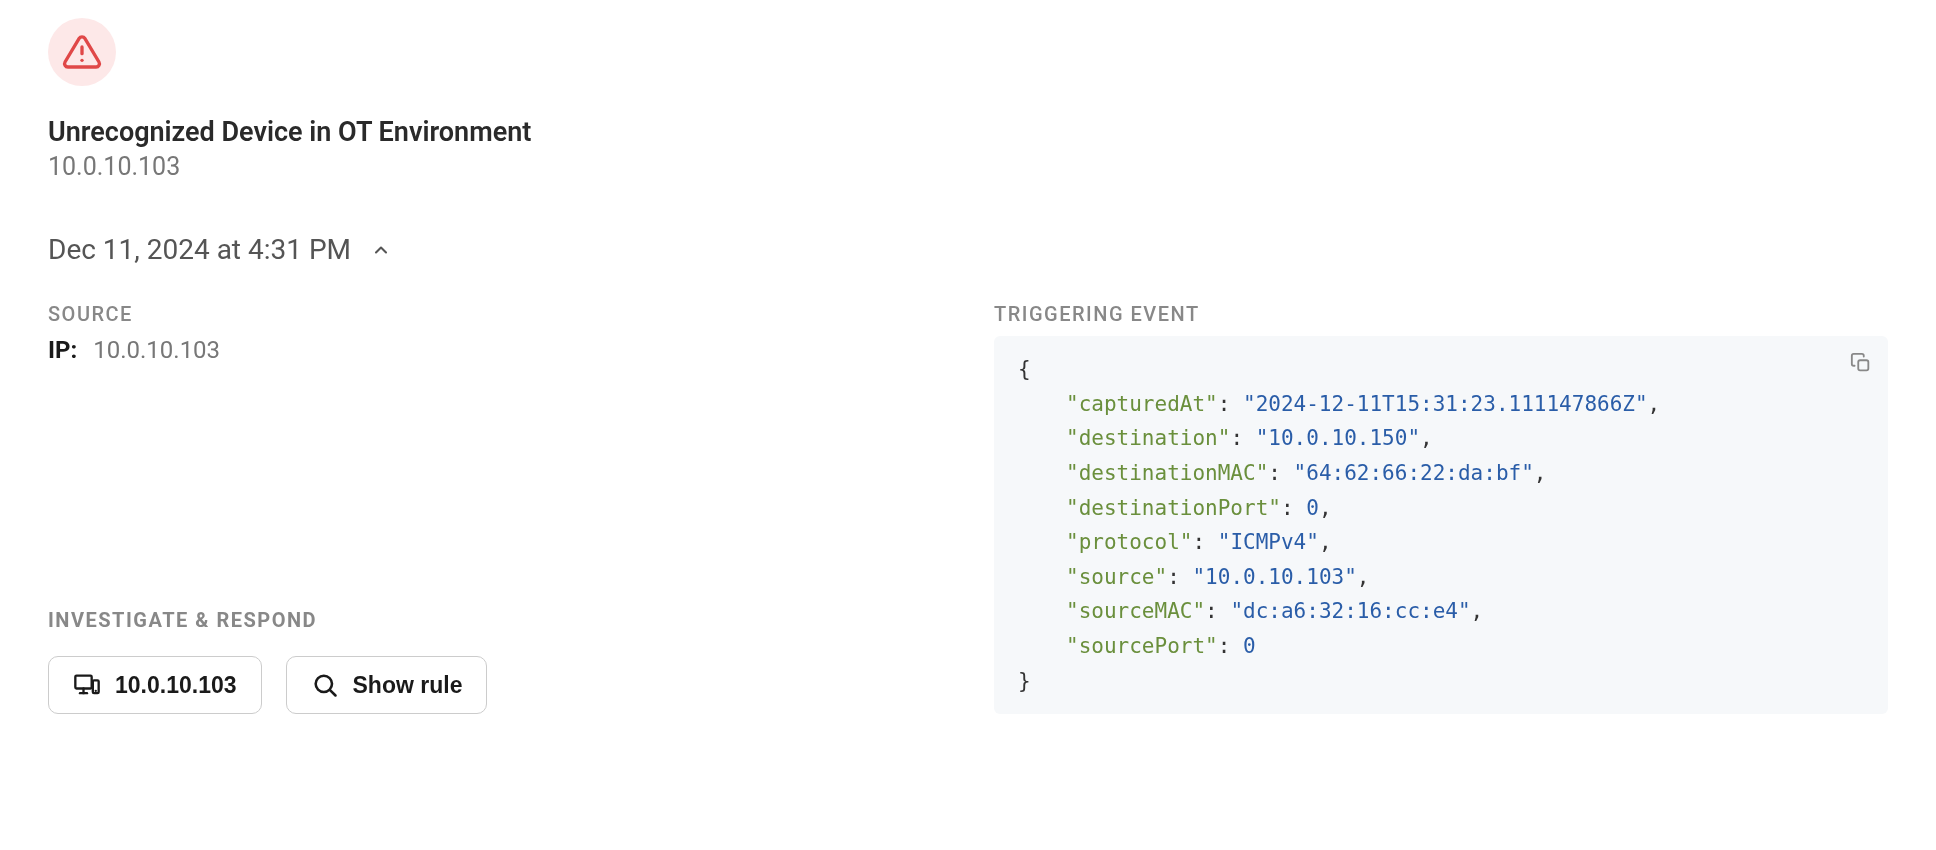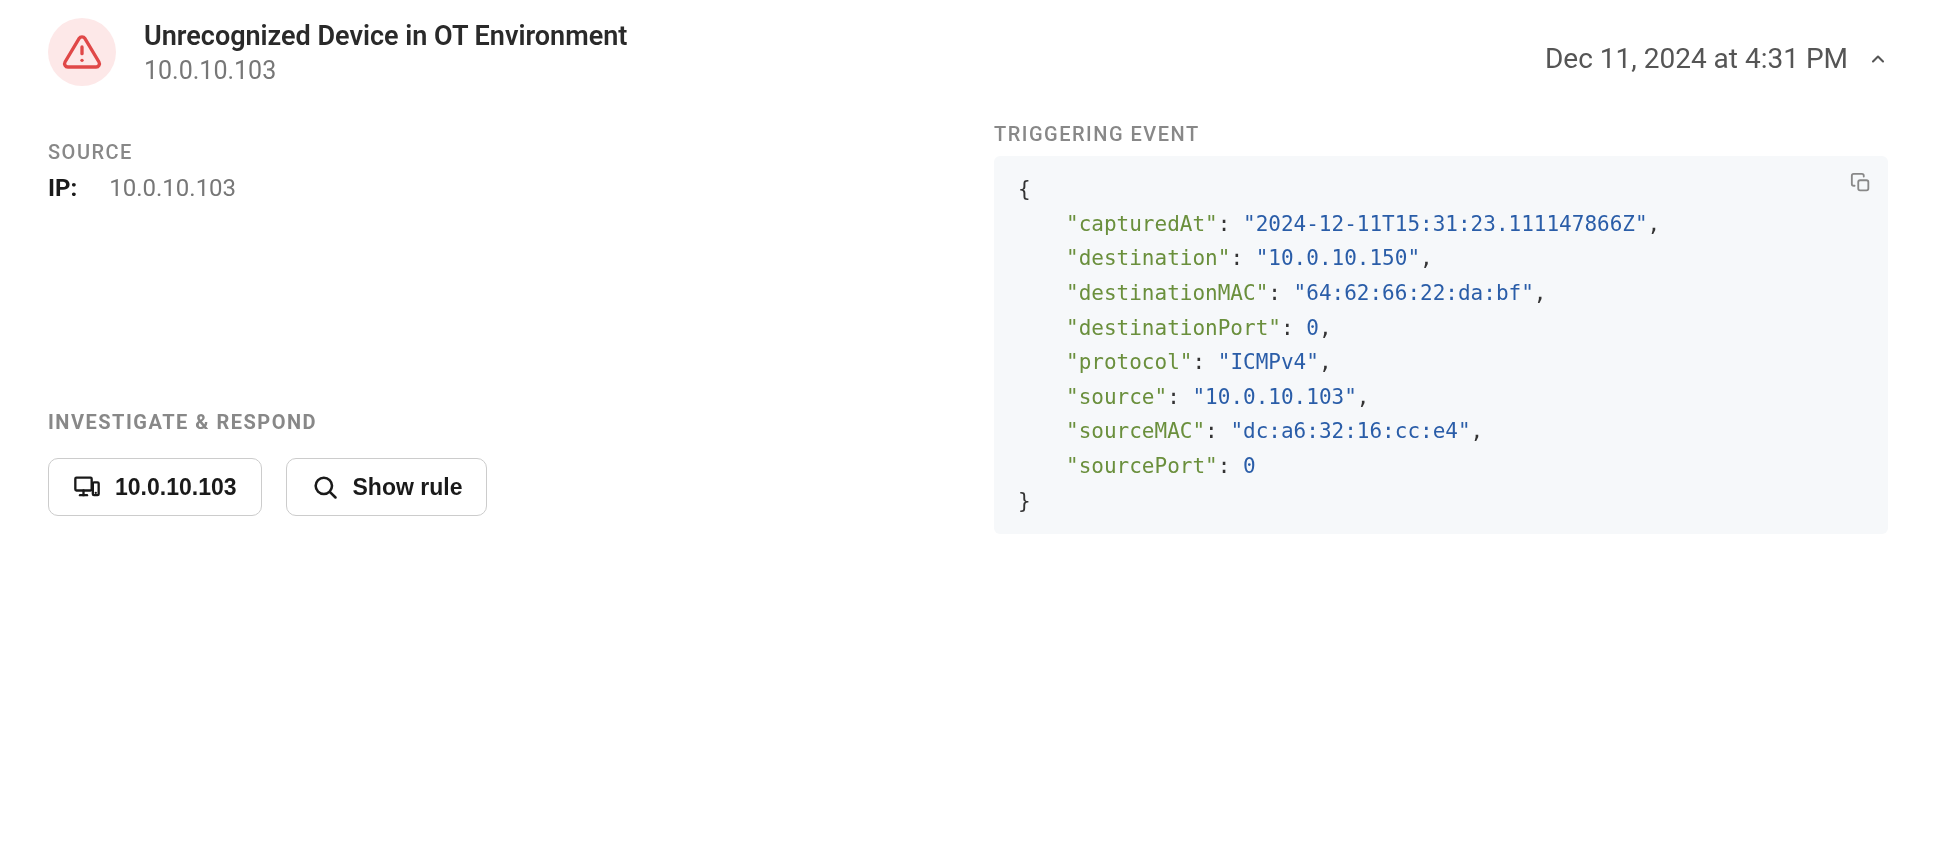--- a/index.html
+++ b/index.html
@@ -11,20 +11,21 @@
     font-family: -apple-system, BlinkMacSystemFont, "Segoe UI", Roboto, Helvetica, Arial, sans-serif;
     background: #fff;
     color: #1a1a1a;
     padding: 18px 48px 48px 48px;
   }
   .header {
     display: flex;
     align-items: flex-start;
     gap: 28px;
     margin-bottom: 36px;
+    flex-direction: column;
   }
   .alert-icon-wrap {
     width: 68px;
     height: 68px;
     border-radius: 50%;
     background: #fde8e8;
     display: flex;
     align-items: center;
     justify-content: center;
     flex-shrink: 0;
@@ -63,21 +64,20 @@
     display: flex;
     align-items: center;
   }
   .chevron svg {
     width: 20px;
     height: 20px;
   }
   .body {
     display: flex;
     gap: 52px;
-    align-items: center;
   }
   .left-col {
     flex: 1;
     display: flex;
     flex-direction: column;
   }
   .right-col {
     flex: 1;
   }
   .section-label {
@@ -87,21 +87,21 @@
     font-weight: 500;
     margin-bottom: 10px;
   }
   .kv-row {
     font-size: 24px;
     margin-bottom: 28px;
   }
   .kv-row .k {
     font-weight: 700;
     color: #1a1a1a;
-    margin-right: 26px;
+    margin-right: 10px;
   }
   .kv-row .v {
     color: #777;
   }
   .respond-section {
     margin-top: auto;
     padding-top: 180px;
   }
   .respond-label {
     font-size: 20px;

